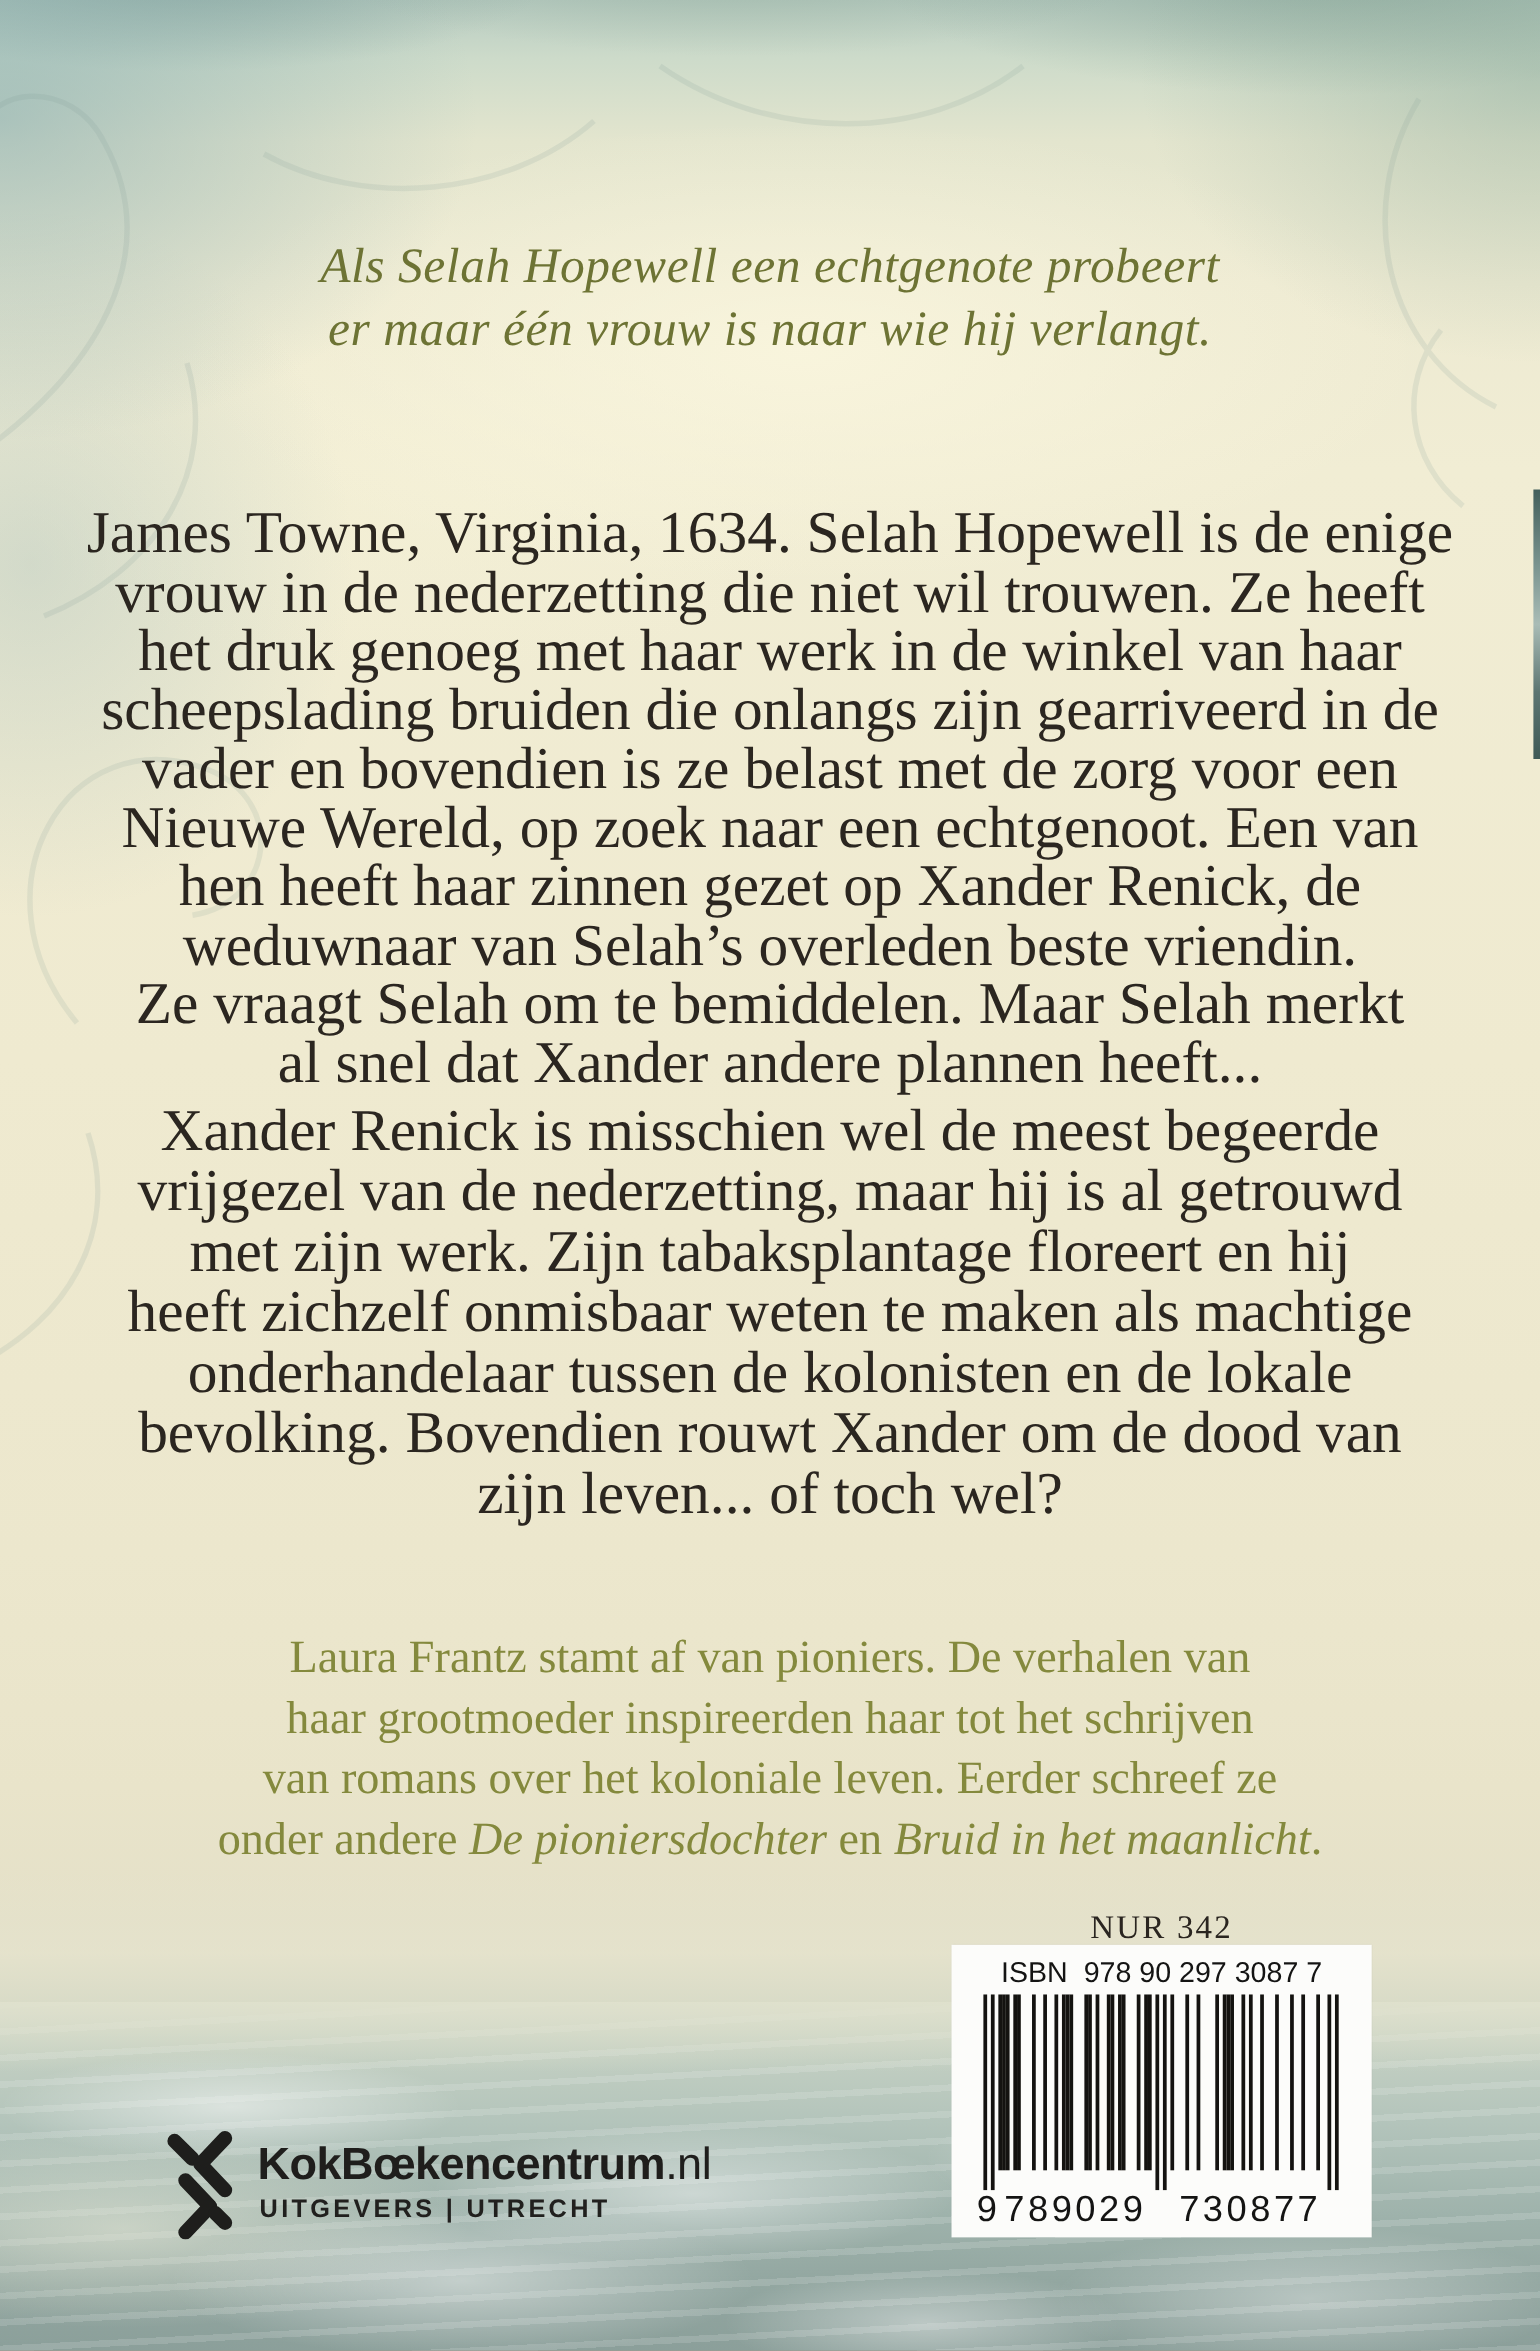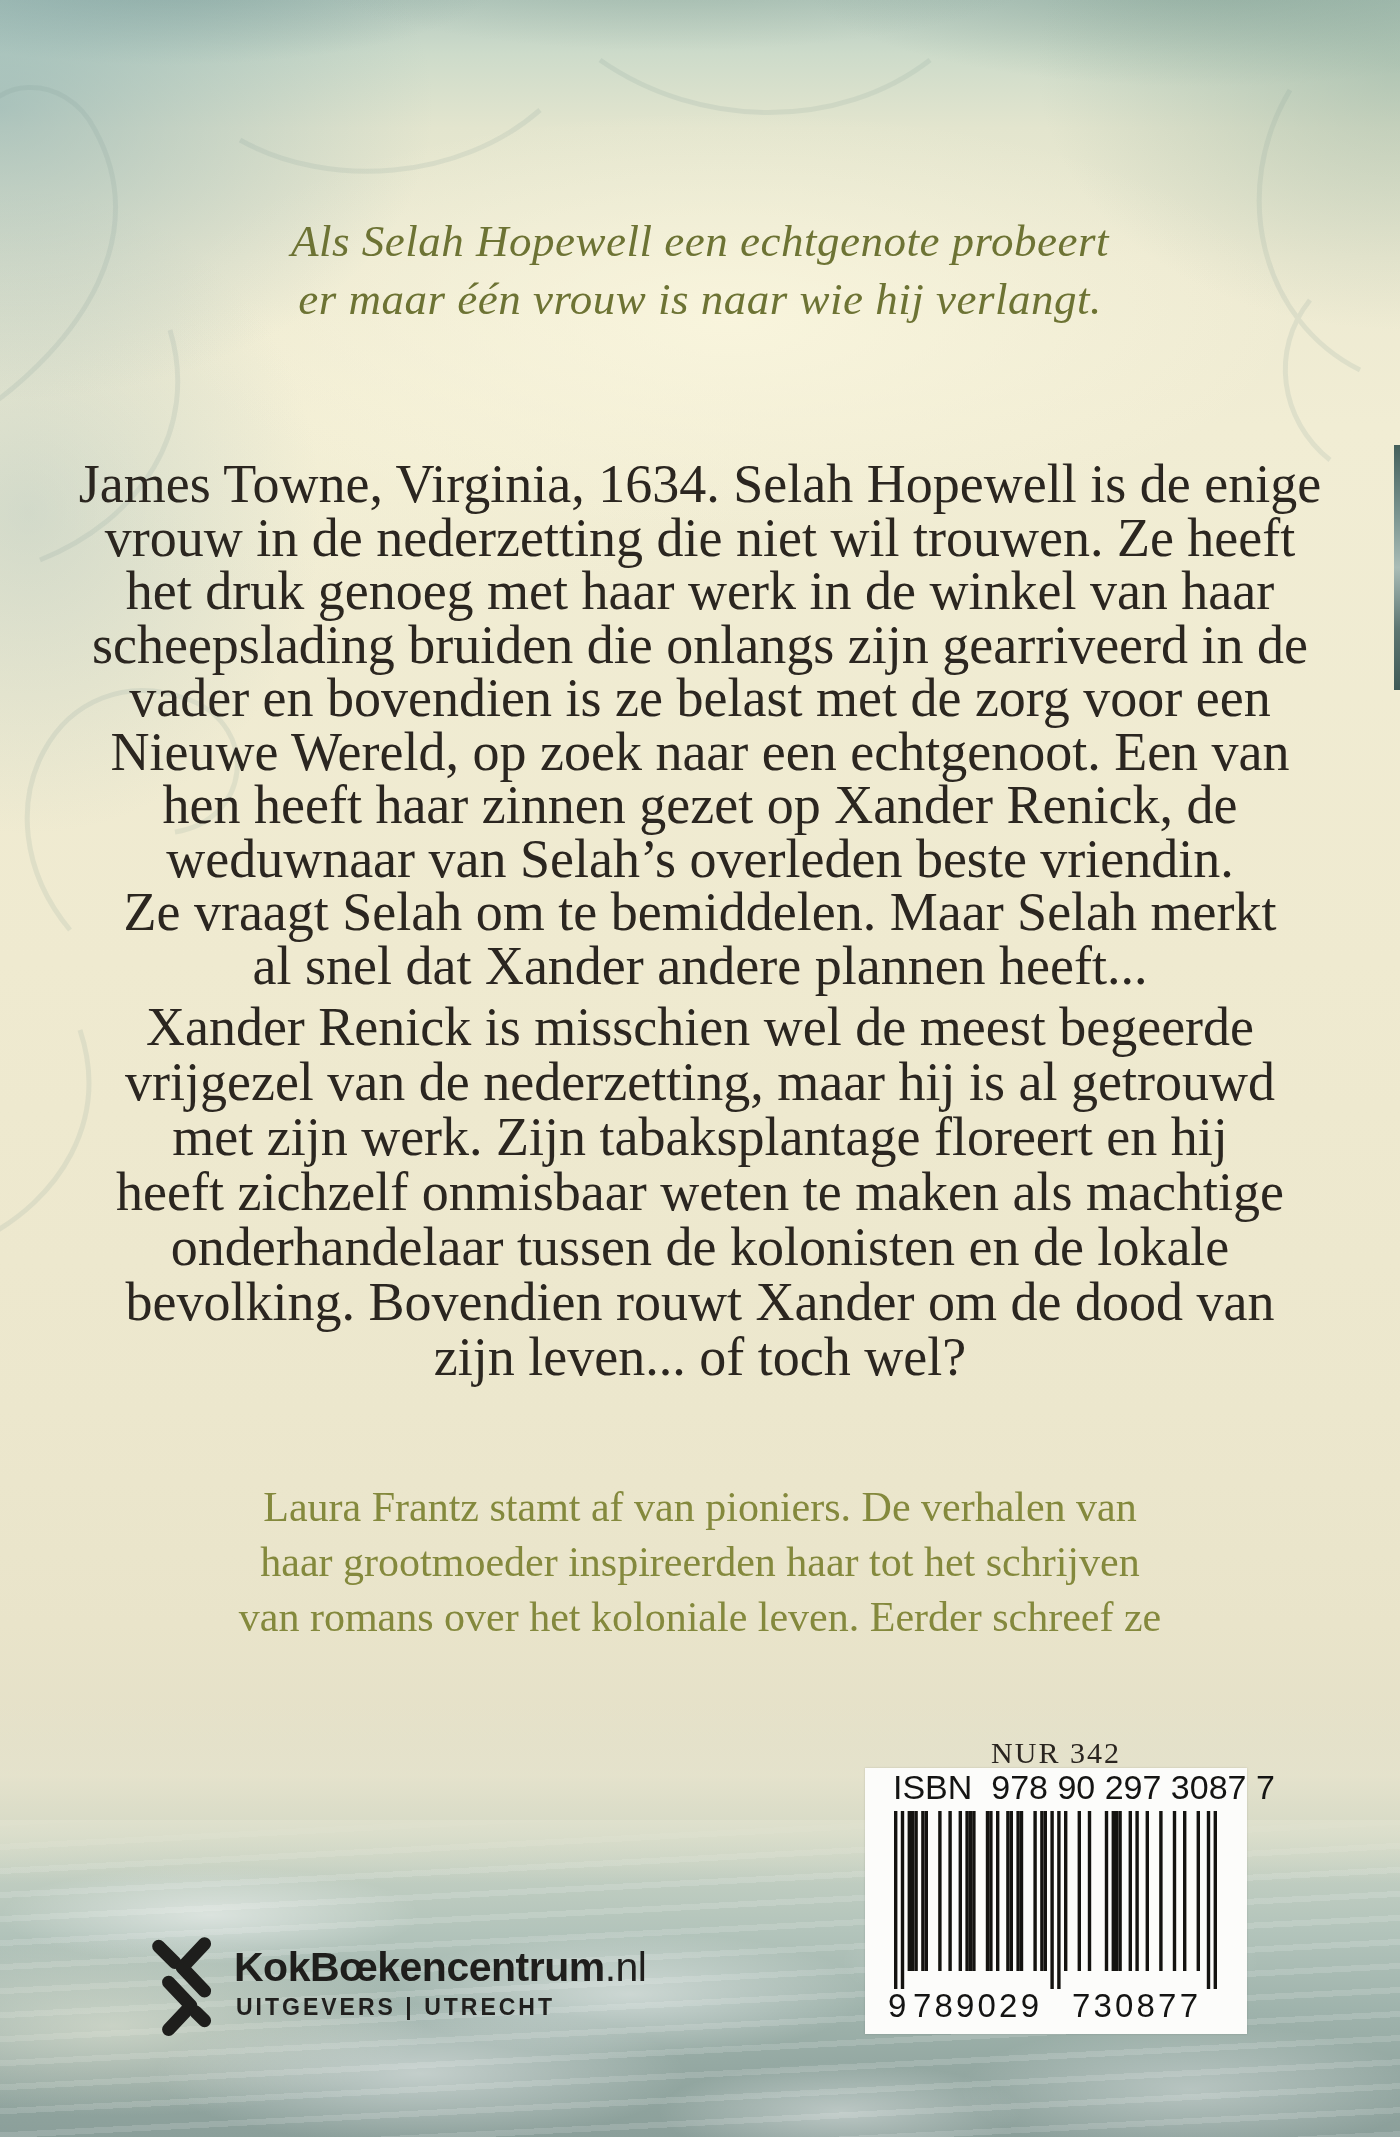--- a/index.html
+++ b/index.html
@@ -56,22 +56,22 @@
   .line{display:block;}
   .nur{
     position:absolute; left:865px; top:1736px; width:382px; text-align:center;
     font-size:30px; letter-spacing:2px; color:#2a2520;
   }
   .barcode-box{
     position:absolute; left:865px; top:1768px; width:382px; height:266px;
     background:#fcfcfa; box-shadow:0 0 2px rgba(0,0,0,.15);
   }
   .isbn{
-    text-align:center; white-space:pre;
-    font-family:"Liberation Sans", sans-serif; font-size:34px; color:#141413;padding-left:28px;
+    margin-top:10px; text-align:center; white-space:pre;
+    font-family:"Liberation Sans", sans-serif; font-size:26px; color:#141413;
   }
   .barcode-svg{display:block; margin:4px auto 0 auto;}
   .publisher{position:absolute; left:150px; top:1928px; color:#1f1e1c;}
   .logo-mark{position:absolute; left:0; top:8px;}
   .wordmark{
     position:absolute; left:84px; top:16px; white-space:nowrap;
     font-family:Liberation Sans, sans-serif; font-size:41px; font-weight:700;
     letter-spacing:-0.5px; color:#1f1e1c;text-align:right;
   }
   .wordmark .domain{font-weight:400;}
@@ -132,20 +132,21 @@
     <span class="line">heeft zichzelf onmisbaar weten te maken als machtige</span>
     <span class="line">onderhandelaar tussen de kolonisten en de lokale</span>
     <span class="line">bevolking. Bovendien rouwt Xander om de dood van</span>
     <span class="line">zijn leven... of toch wel?</span>
   </div>
 
   <div class="textblock bio">
     <span class="line">Laura Frantz stamt af van pioniers. De verhalen van</span>
     <span class="line">haar grootmoeder inspireerden haar tot het schrijven</span>
     <span class="line">van romans over het koloniale leven. Eerder schreef ze</span>
+    <span class="line"><span>onder andere </span><span class="it">De pioniersdochter</span><span> en </span><span class="it">Bruid in het maanlicht</span><span>.</span></span>
   </div>
 
   <div class="nur">NUR 342</div>
 
   <div class="barcode-box">
     <div class="isbn">ISBN  978 90 297 3087 7</div>
     <svg id="barcode" class="barcode-svg" width="340" height="212" viewBox="0 0 340 212">
         <rect x="8.0" y="0" width="3.4" height="178" fill="#141310"></rect>
         <rect x="14.8" y="0" width="3.4" height="178" fill="#141310"></rect>
         <rect x="21.6" y="0" width="3.4" height="160" fill="#141310"></rect>

